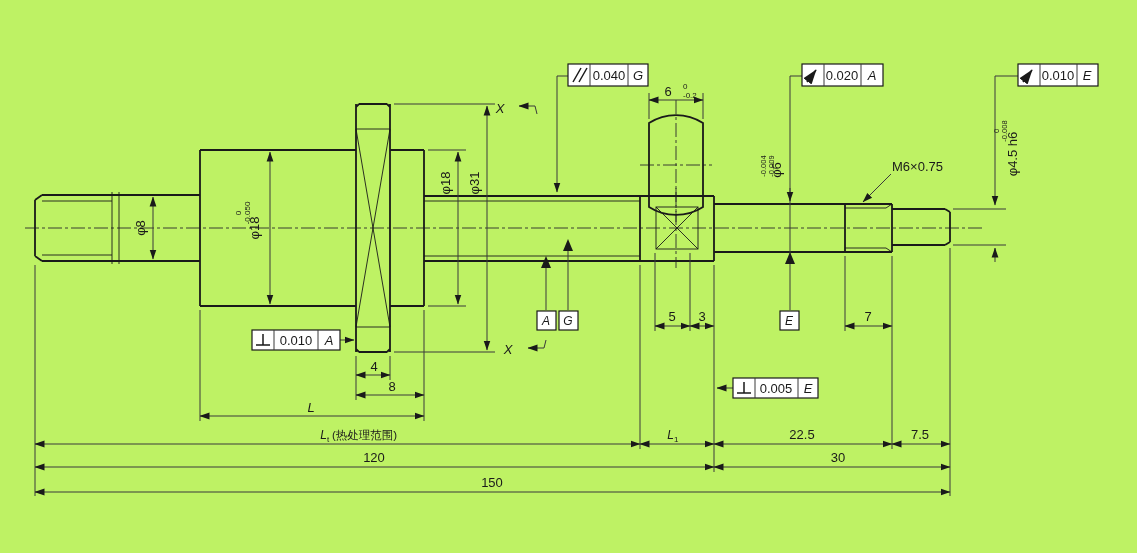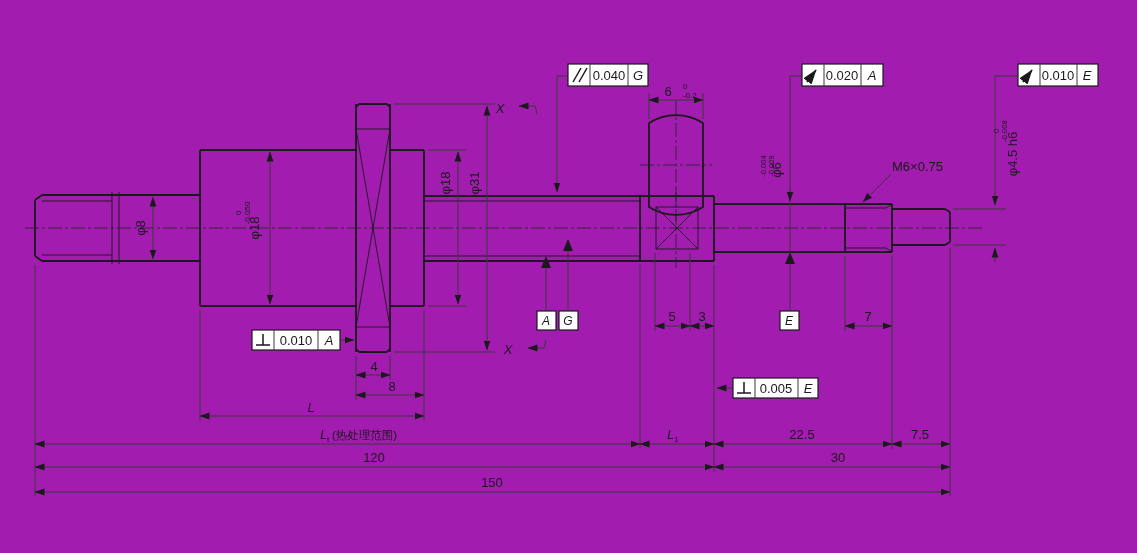--- a/index.html
+++ b/index.html
@@ -1,16 +1,16 @@
 <!DOCTYPE html>
 <html><head>
 <meta charset="utf-8">
 <style>
   html,body{margin:0;padding:0;background:#ffffff;}
-  .stage{width:1137px;height:553px;position:relative;background:#a21caf;overflow:hidden;}
+  .stage{width:1137px;height:553px;position:relative;background:#bef264;overflow:hidden;}
   svg{display:block;}
   text{font-family:"Liberation Sans","DejaVu Sans",sans-serif;fill:#1a1a1a;}
   .obj{stroke:#1a1a1a;stroke-width:1.8;fill:none;}
   .thin{stroke:#1a1a1a;stroke-width:0.9;fill:none;}
   .dim{stroke:#3a3a3a;stroke-width:1;fill:none;}
   .cl{stroke:#2a2a2a;stroke-width:0.9;fill:none;stroke-dasharray:14 3 3 3;}
   .fcfbox{fill:#ffffff;stroke:#1a1a1a;stroke-width:1.2;}
   .sym{stroke:#1a1a1a;stroke-width:1.5;fill:none;}
   .t13{font-size:13px;}
   .t12{font-size:12px;}

